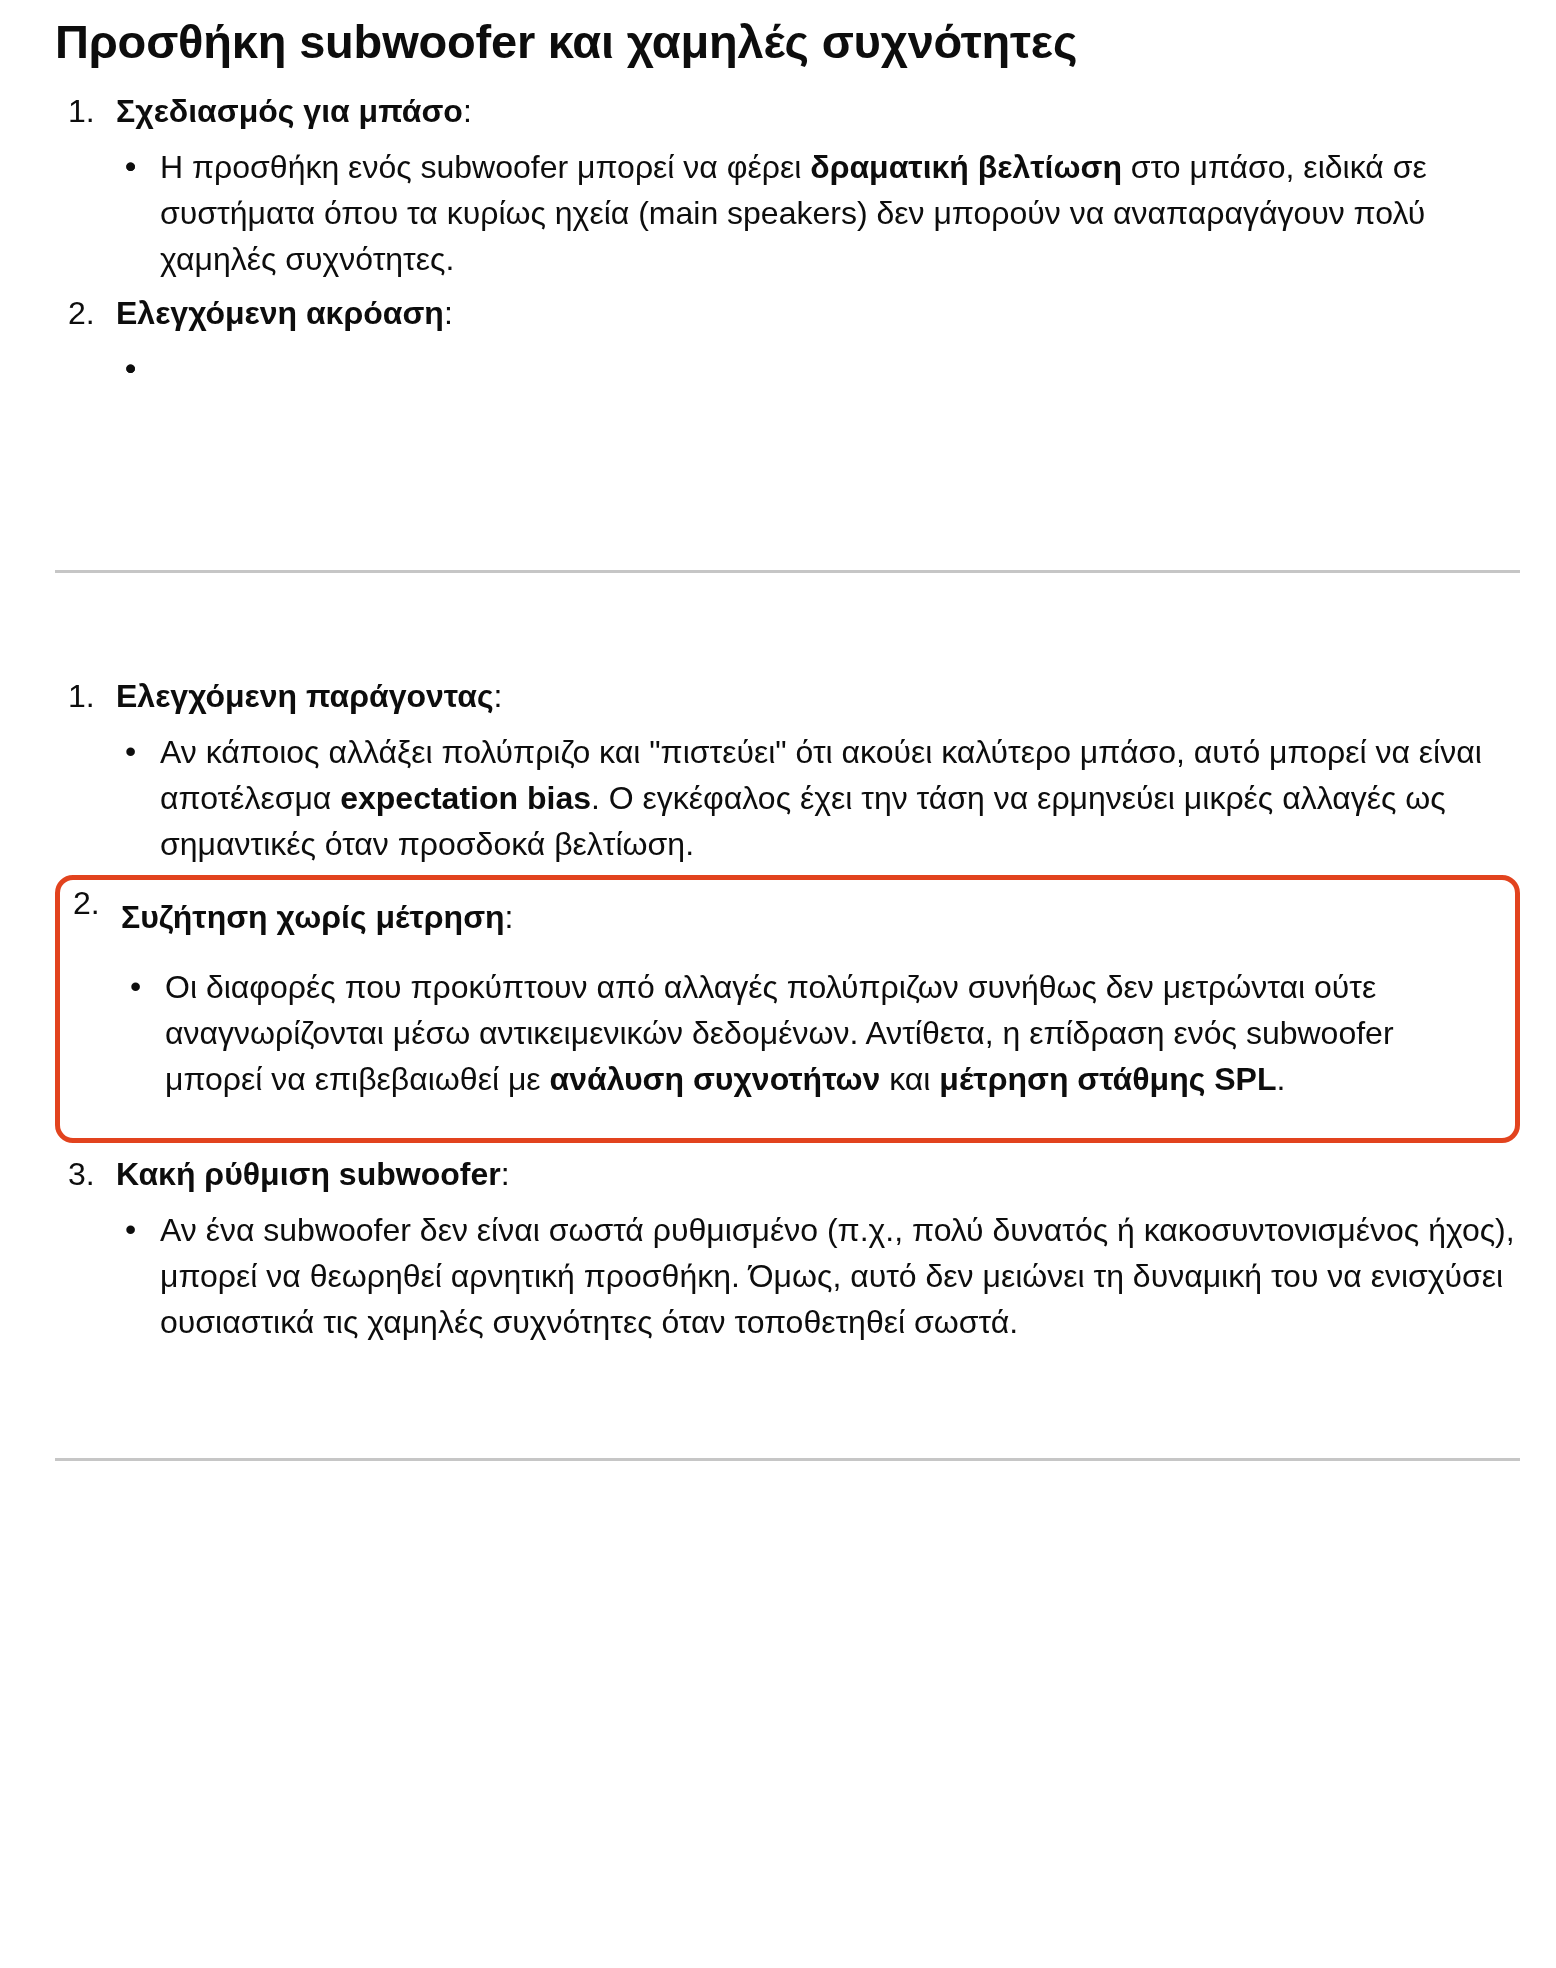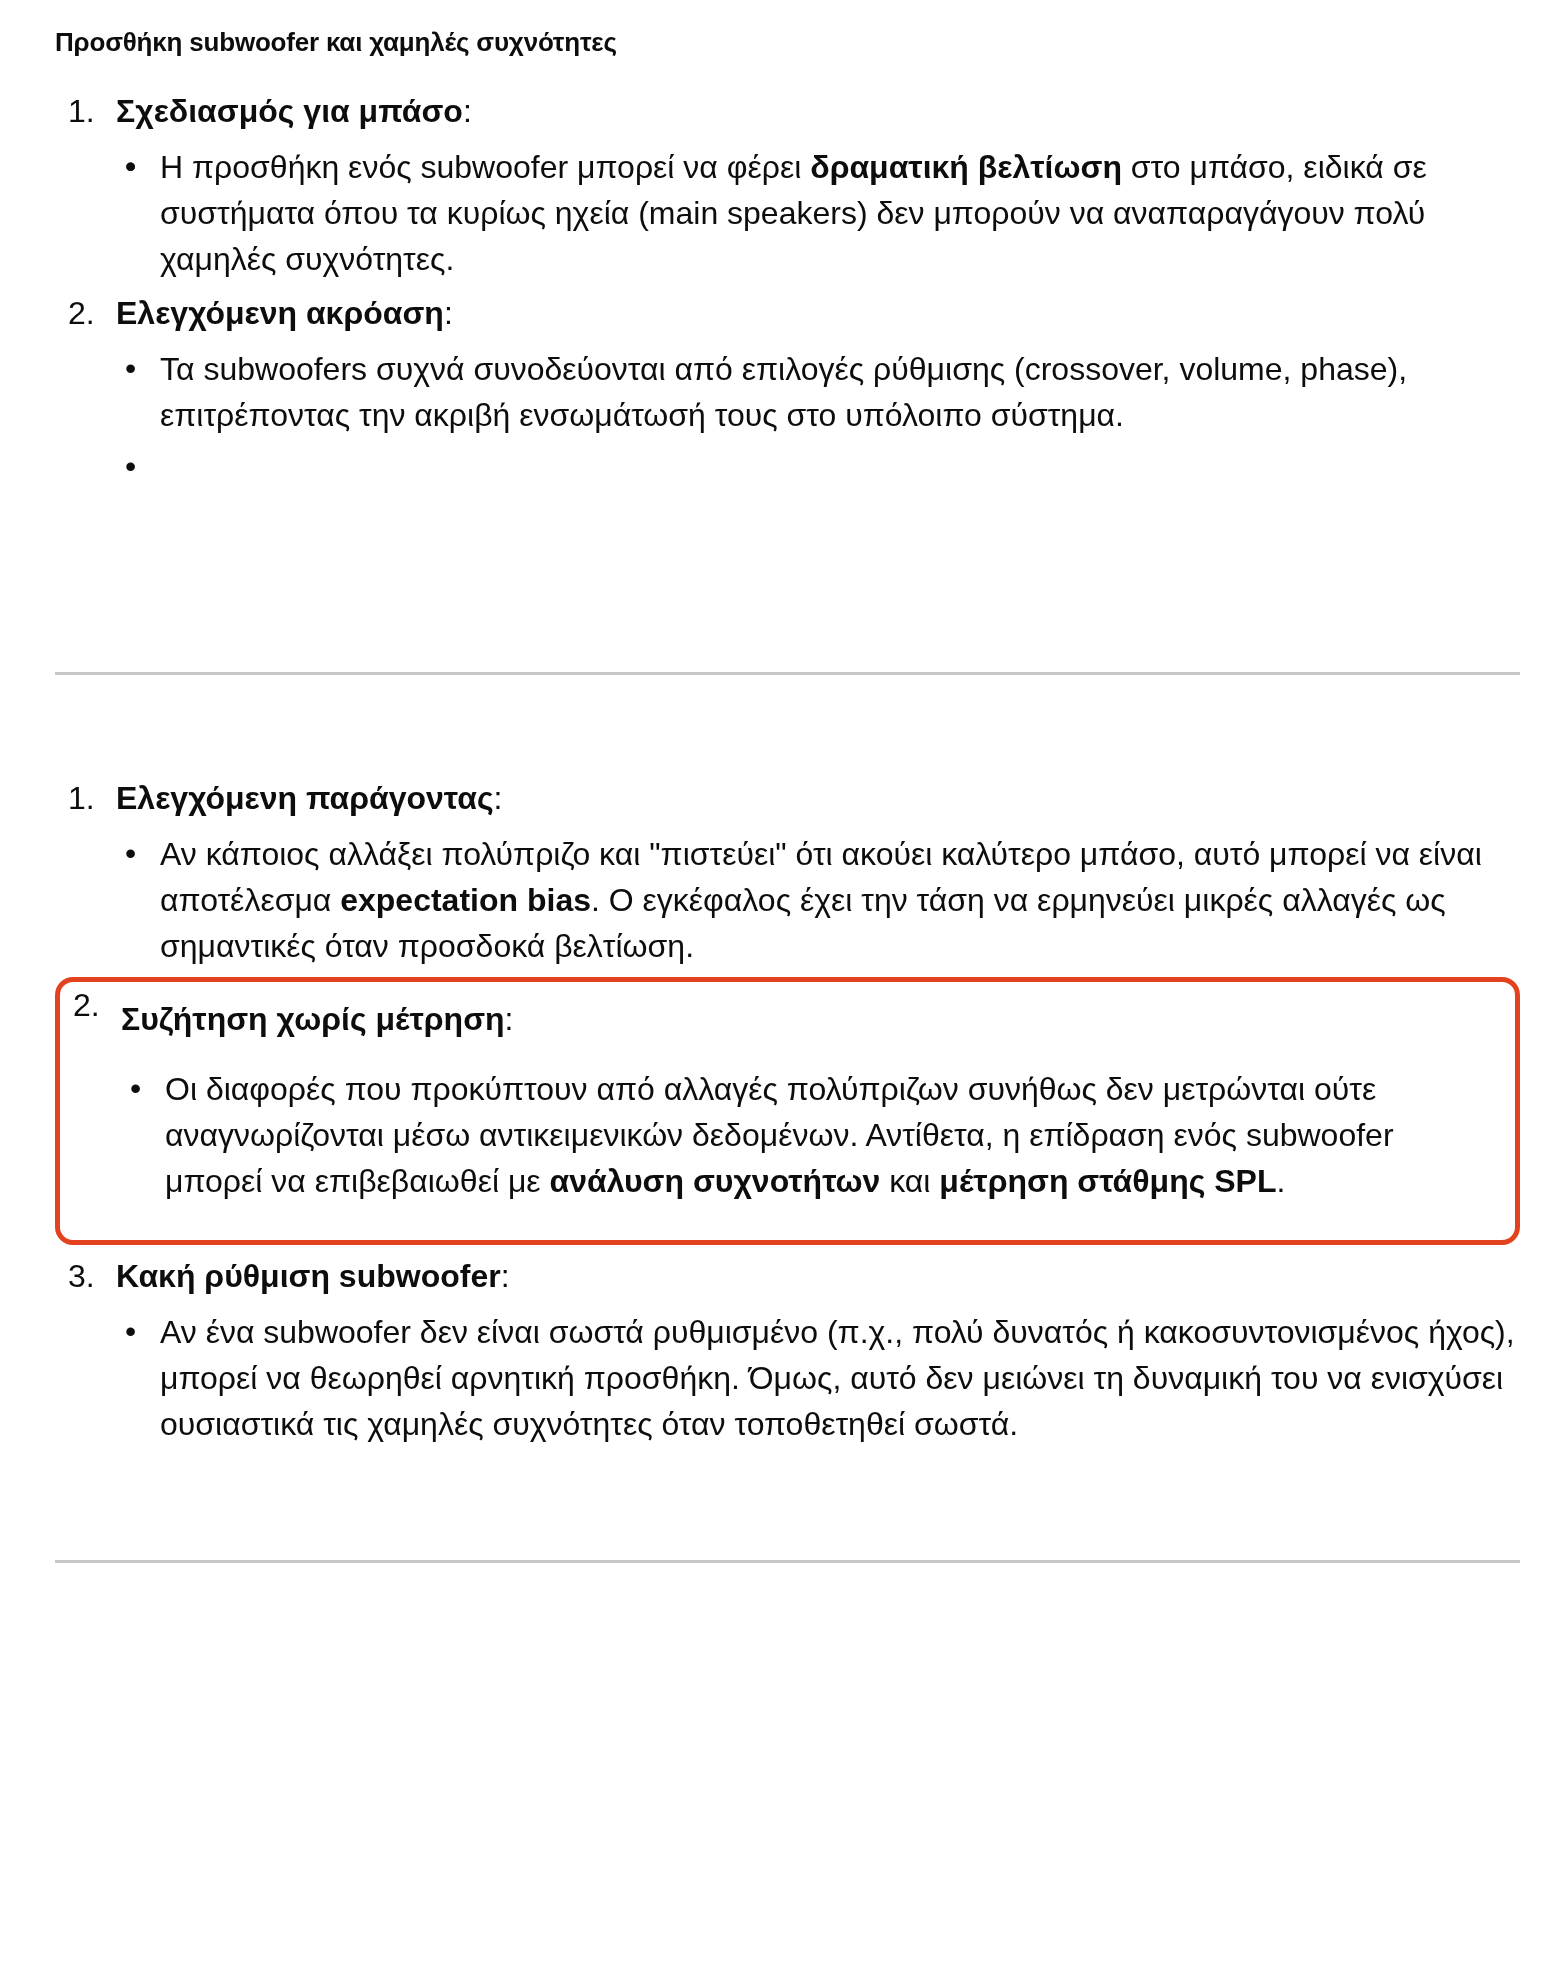--- a/index.html
+++ b/index.html
@@ -18,21 +18,21 @@
     font-family:"Liberation Sans","DejaVu Sans",sans-serif;
     font-size:32px;
     line-height:46px;
     -webkit-font-smoothing:antialiased;
   }
   .doc{
     padding:18px 36px 40px 55px;
   }
   h3.heading{
     margin:0 0 22px 0;
-    font-size:26px;
+    font-size:47px;
     line-height:48px;
     font-weight:700;
     letter-spacing:-0.2px;
   }
   ol.numlist{
     list-style:none;
     margin:0;
     padding:0;
   }
   ol.numlist > li{
@@ -108,21 +108,20 @@
         </ul>
       </li>
 
       <li>
         <p class="term">
           <span class="num">2.</span><b>Ελεγχόμενη ακρόαση</b><span>:</span>
         </p>
         <ul class="bullets">
           <li>
             <span class="dot">•</span>
-            <span class="bullet-text"><span>Τα subwoofers συχνά συνοδεύονται από επιλογές ρύθμισης (crossover, volume, phase), επιτρέποντας την ακριβή ενσωμάτωσή τους στο υπόλοιπο σύστημα.</span></span>
           </li>
           <li>
             <span class="dot">•</span>
           </li>
         </ul>
       </li>
 
     </ol>
   </section>
 

